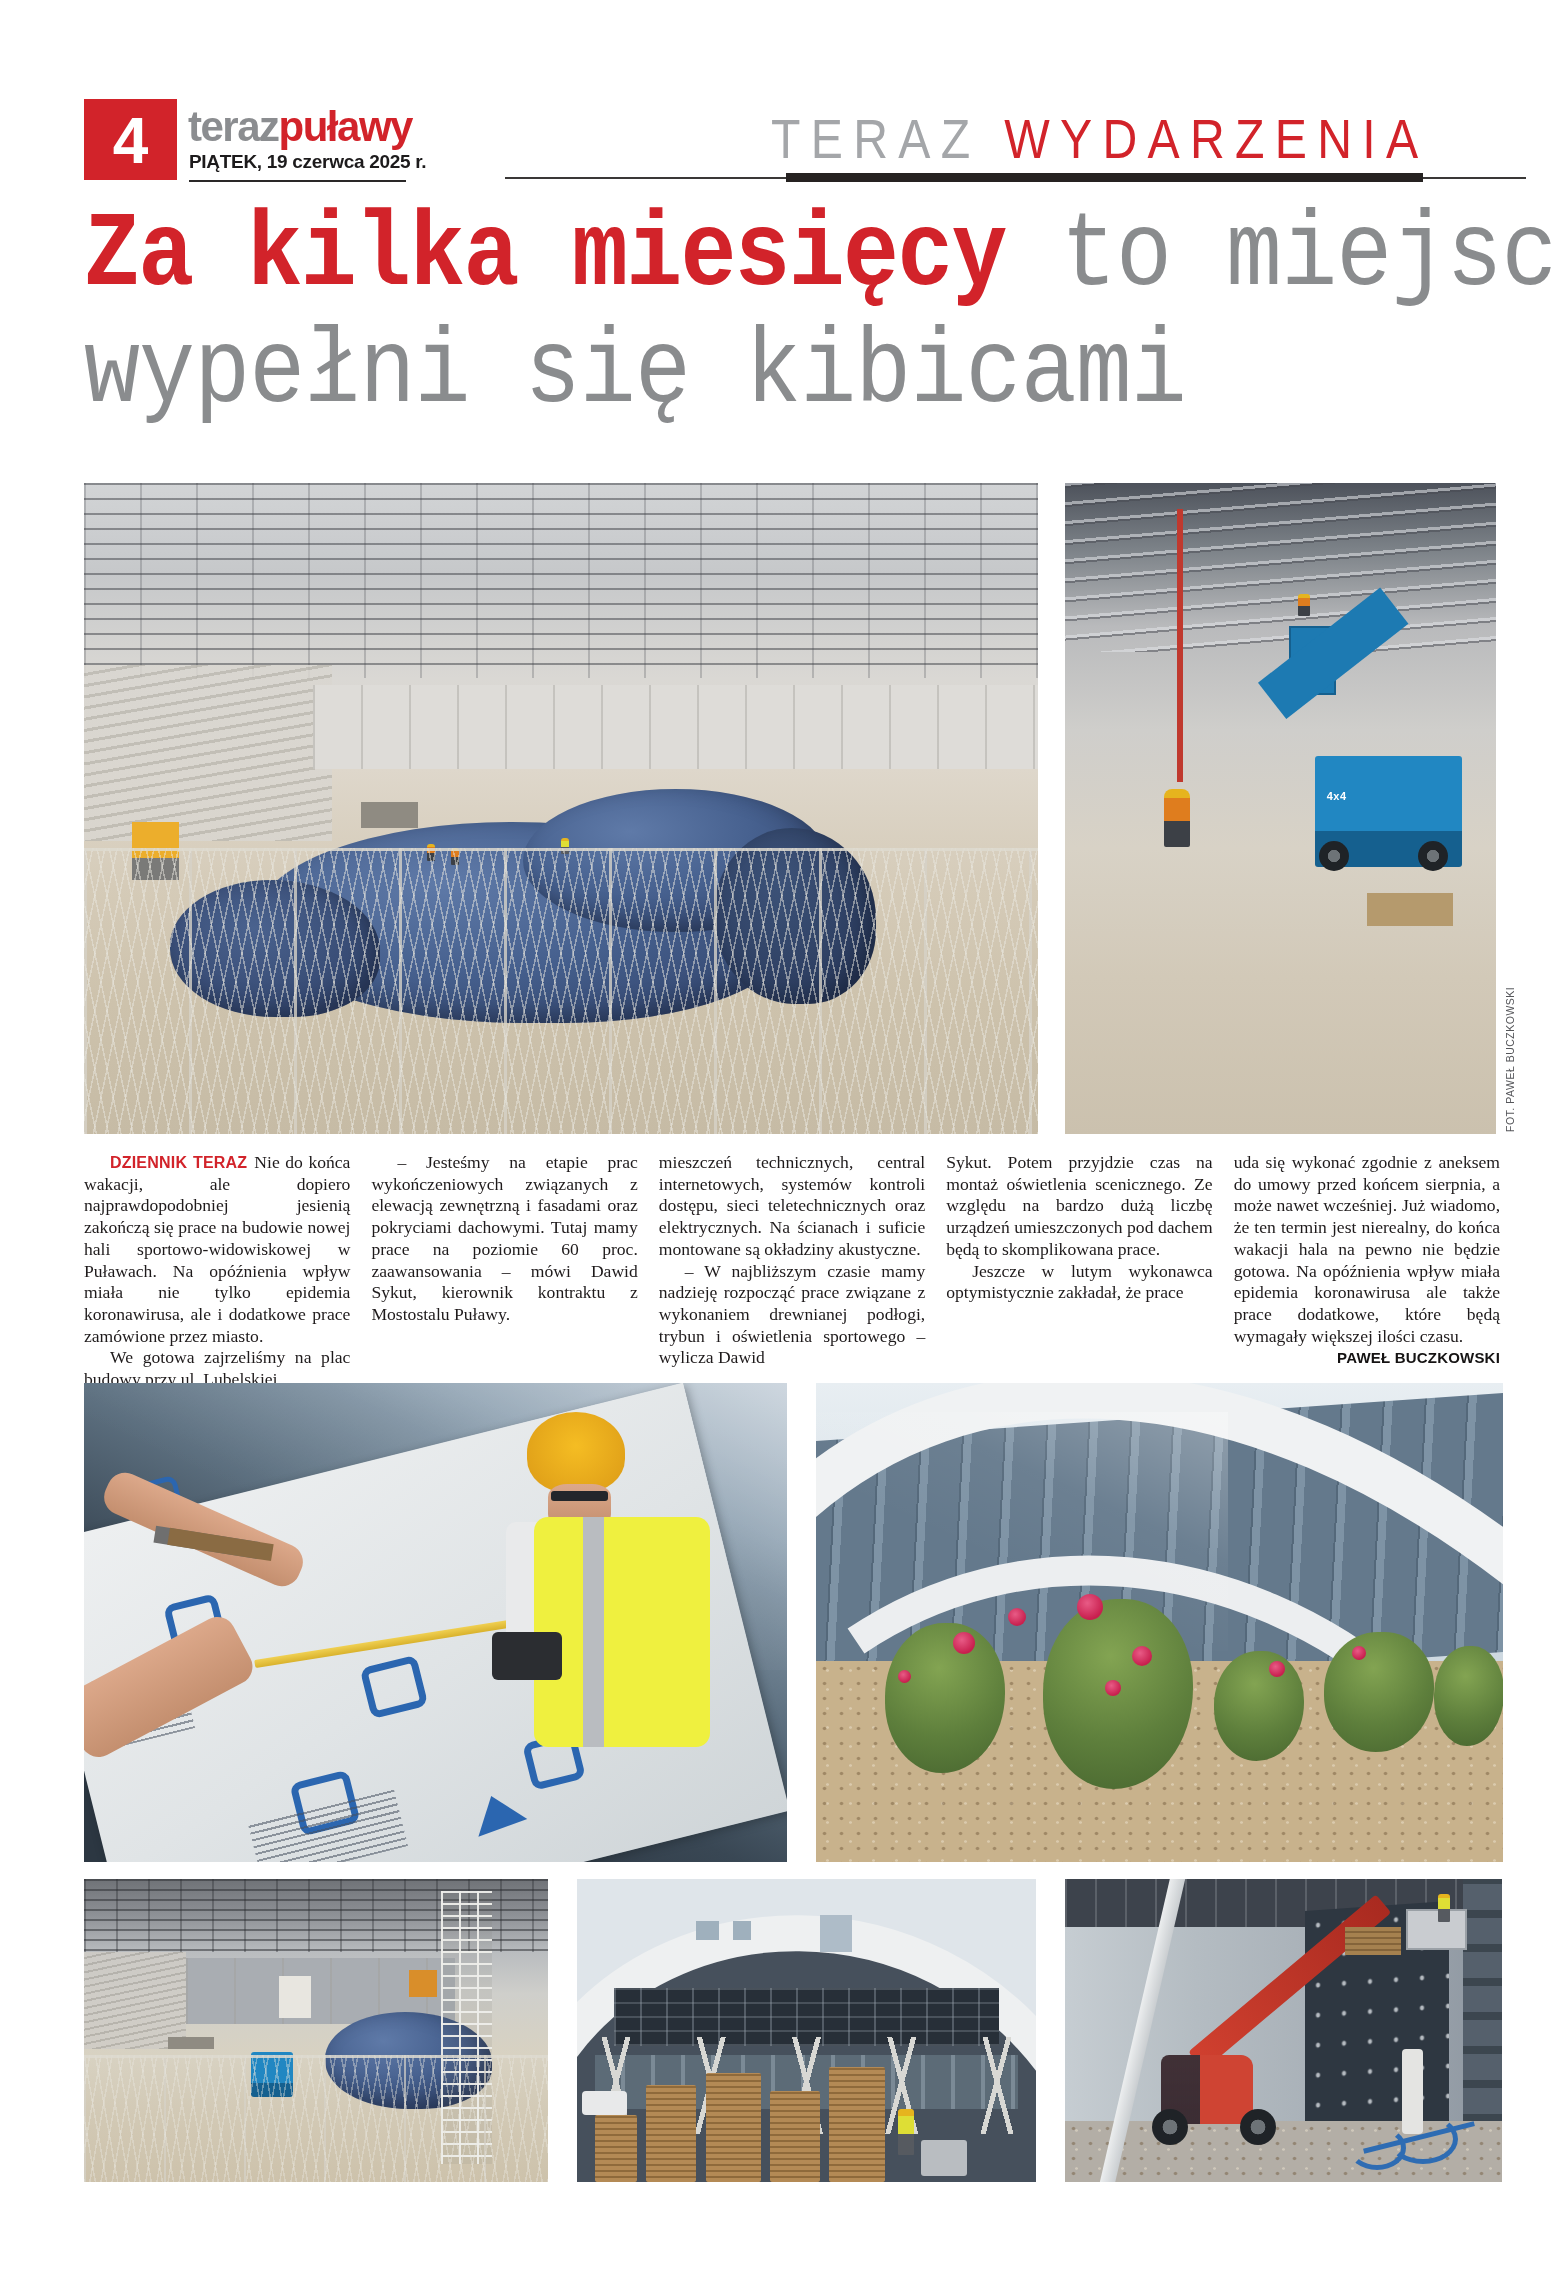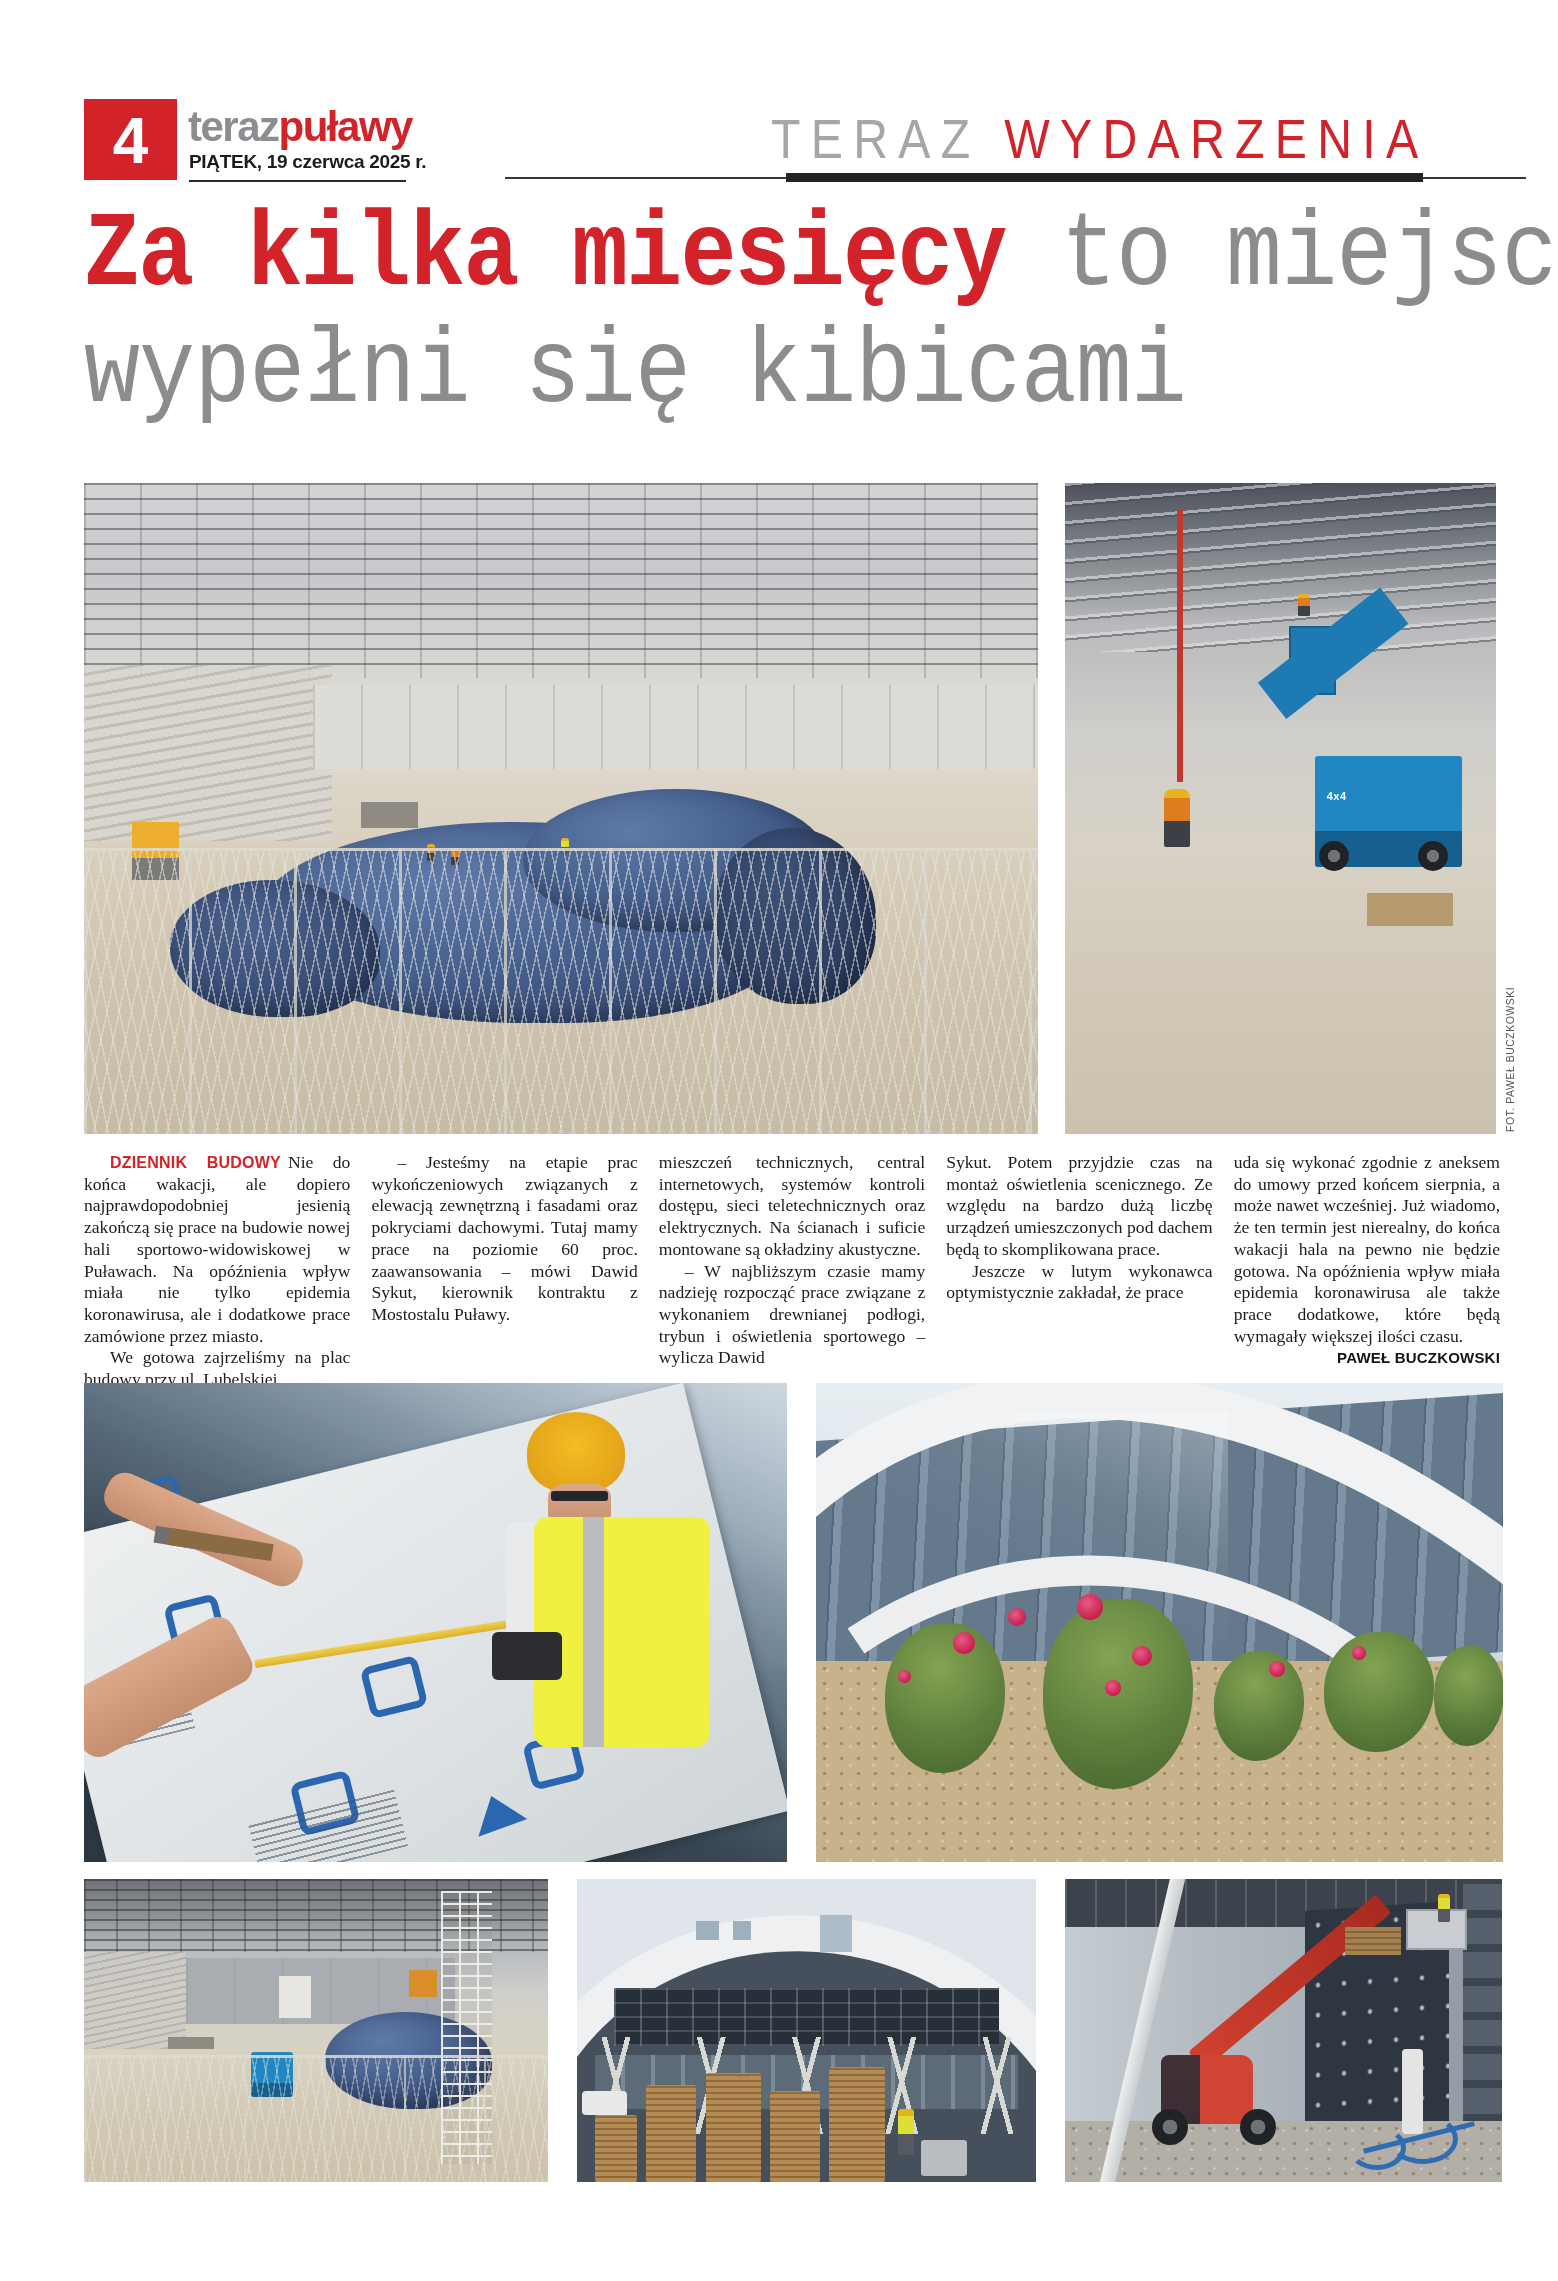--- a/index.html
+++ b/index.html
@@ -158,21 +158,21 @@
     <div class="wheel" style="left:59%;top:55%;width:30px;height:30px;"></div>
     <div class="wheel" style="left:82%;top:55%;width:30px;height:30px;"></div>
     <div class="worker hv-orange" style="left:23%;top:47%;width:26px;height:58px;border-radius:8px 8px 2px 2px;"></div>
     <div class="box-shape" style="left:70%;top:63%;width:20%;height:5%;background:#b59a6d;"></div>
   </div>
 
   <div class="photo-credit">FOT. PAWEŁ BUCZKOWSKI</div>
 
   <section class="article">
     <div class="col">
-      <p class="p indent"><span class="kicker">DZIENNIK BUDOWY</span><span>Nie do końca wakacji, ale dopiero najprawdopodobniej jesienią zakończą się prace na budowie nowej hali sportowo-widowiskowej w Puławach. Na opóźnienia wpływ miała nie tylko epidemia koronawirusa, ale i dodatkowe prace zamówione przez miasto.</span></p>
+      <p class="p indent"><span class="kicker">DZIENNIK TERAZ</span><span>Nie do końca wakacji, ale dopiero najprawdopodobniej jesienią zakończą się prace na budowie nowej hali sportowo-widowiskowej w Puławach. Na opóźnienia wpływ miała nie tylko epidemia koronawirusa, ale i dodatkowe prace zamówione przez miasto.</span></p>
       <p class="p indent">We gotowa zajrzeliśmy na plac budowy przy ul. Lubelskiej.</p>
     </div>
     <div class="col">
       <p class="p indent">– Jesteśmy na etapie prac wykończeniowych związanych z elewacją zewnętrzną i fasadami oraz pokryciami dachowymi. Tutaj mamy prace na poziomie 60 proc. zaawansowania – mówi Dawid Sykut, kierownik kontraktu z Mostostalu Puławy.</p>
     </div>
     <div class="col">
       <p class="p">mieszczeń technicznych, central internetowych, systemów kontroli dostępu, sieci teletechnicznych oraz elektrycznych. Na ścianach i suficie montowane są okładziny akustyczne.</p>
       <p class="p indent">– W najbliższym czasie mamy nadzieję rozpocząć prace związane z wykonaniem drewnianej podłogi, trybun i oświetlenia sportowego – wylicza Dawid</p>
     </div>
     <div class="col">

